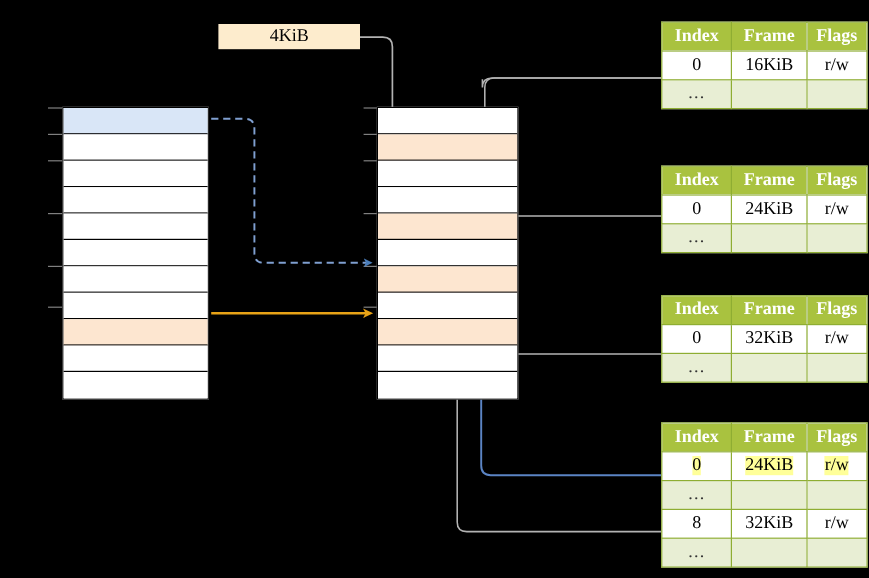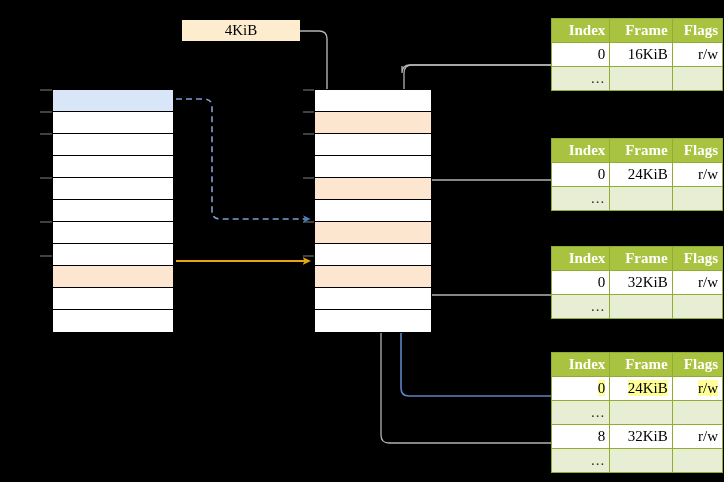--- a/index.html
+++ b/index.html
@@ -60,21 +60,21 @@
     background: #ffffff;
     border: 1px solid #8ead32;
     box-sizing: border-box;
   }
   .ptable th, .ptable td {
     border: 1px solid #8ead32;
     font-size: 15px;
     padding: 1px 4px;
     height: 24px;
     box-sizing: border-box;
-    text-align: right;
+    text-align: center;
     white-space: nowrap;
     overflow: hidden;
   }
   .ptable th {
     background: #a9c23f;
     color: #ffffff;
     font-weight: bold;
   }
   .ptable td {
     background: #ffffff;

